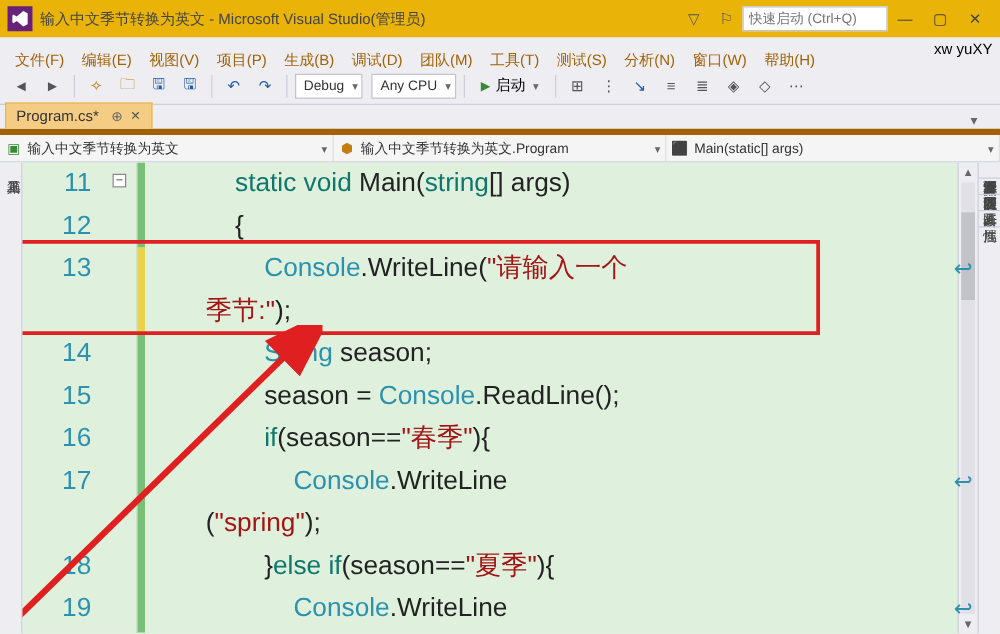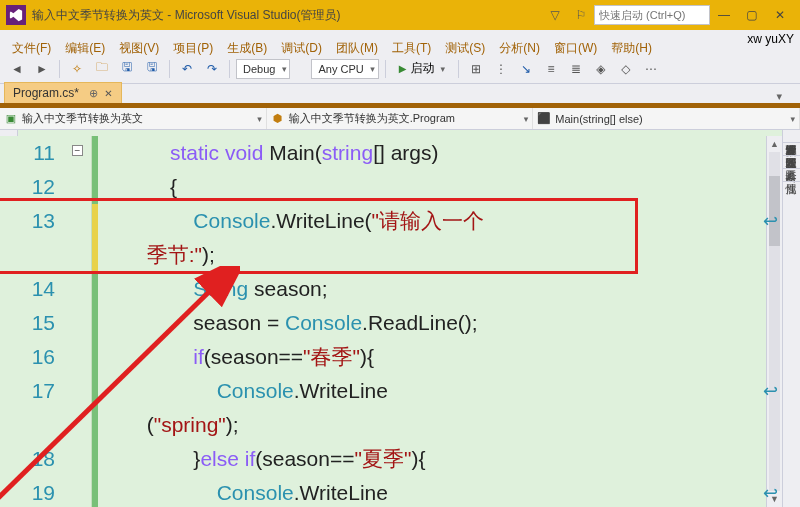--- a/index.html
+++ b/index.html
@@ -29,38 +29,38 @@
 .doctab { background: #f5cc84; padding: 3px 8px; font-size: 12px; color: #333; display: flex; align-items: center; gap: 6px; border: 1px solid #e5b75a; border-bottom: none; }
 .doctab .x { font-size: 10px; color: #555; }
 .tabstrip .pin { margin-left: 4px; color: #666; font-size: 11px; }
 .tabstrip .right { margin-left: auto; margin-right: 18px; color: #666; font-size: 11px; }
 
 .navbar { height: 22px; background: #f5f5f5; border-bottom: 1px solid #cccedb; display: flex; }
 .navcombo { flex: 1; border-right: 1px solid #e0e0e0; padding: 0 4px; display: flex; align-items: center; font-size: 11px; color: #333; position: relative; }
 .navcombo .nicon { width: 14px; height: 14px; margin-right: 4px; display: inline-flex; align-items: center; justify-content: center; }
 .navcombo::after { content: "▾"; position: absolute; right: 4px; font-size: 9px; color: #666; }
 
-.editor-wrap { position: relative; height: calc(507px - 30px - 24px - 30px - 24px - 22px); display: flex; background: #dff1dc; flex-direction: column; }
+.editor-wrap { position: relative; height: calc(507px - 30px - 24px - 30px - 24px - 22px); display: flex; background: #dff1dc; }
 .left-rail { width: 18px; writing-mode: vertical-rl; background: #eeeef2; border-right: 1px solid #cccedb; font-size: 11px; padding-top: 6px; color: #444; text-align: left; }
 .right-rails { position: absolute; right: 0; top: 0; height: 100%; width: 18px; display: flex; flex-direction: column; background: #eeeef2; border-left: 1px solid #cccedb; }
 .rrail { writing-mode: vertical-rl; font-size: 11px; color: #444; padding: 6px 2px; border-bottom: 1px solid #cccedb; }
 
 .editor { flex: 1; position: relative; overflow: hidden; font-family: Consolas, "Courier New", monospace; font-size: 21px; }
 .gutter { position: absolute; left: 0; top: 0; width: 92px; background: #dff1dc; border-right: 1px solid #c5dec0; text-align: right; padding-right: 36px; }
 .gutter .ln { height: 34px; line-height: 34px; color: #2b91af; font-size: 21px; }
 .gutter .ln.double { height: 68px; }
 .changebar { position: absolute; left: 92px; top: 0; width: 6px; }
 .changebar .seg { position: absolute; left: 0; width: 6px; }
 .seg.green { background: #78c078; }
 .seg.yellow { background: #e8d24a; }
 .outline-toggle { position: absolute; left: 72px; top: 9px; width: 11px; height: 11px; border: 1px solid #888; background: #fff; font-size: 10px; line-height: 9px; text-align: center; color: #444; }
 
 .code { position: absolute; left: 100px; top: 0; right: 18px; }
 .line { height: 34px; line-height: 34px; white-space: pre; }
-.kw { color: #8b5cf6; }
+.kw { color: #0f766e; }
 .type { color: #2b91af; }
 .str { color: #a31515; }
 .txt { color: #222; }
 
 .red-box { position: absolute; border: 3px solid #e02020; pointer-events: none; }
 .red-arrow { position: absolute; pointer-events: none; }
 
 .scroll-v { position: absolute; right: 18px; top: 0; width: 16px; height: 100%; background: #eeeef2; border-left: 1px solid #cccedb; }
 .scroll-v .track { position: absolute; top: 16px; bottom: 16px; left: 2px; right: 2px; background: #e0e0e6; }
 .scroll-v .thumb { position: absolute; left: 2px; right: 2px; top: 40px; height: 70px; background: #c2c3c9; }
@@ -112,21 +112,21 @@
   <span class="tsep"></span>
   <span class="tbtn" style="color:#c27e10">✧</span>
   <span class="tbtn" style="color:#c27e10">🗀</span>
   <span class="tbtn" style="color:#1e5aa8">🖫</span>
   <span class="tbtn" style="color:#1e5aa8">🖫</span>
   <span class="tsep"></span>
   <span class="tbtn" style="color:#1e5aa8">↶</span>
   <span class="tbtn" style="color:#1e5aa8">↷</span>
   <span class="tsep"></span>
   <span class="tcombo">Debug</span>
-  <span class="tcombo" style="margin-left:18px;">Any CPU</span>
+  <span class="tcombo" style="margin-left:4px;">Any CPU</span>
   <span class="tsep"></span>
   <span class="run-btn">
     <span class="tri">▶</span>
     <span>启动</span>
     <span style="font-size:9px;color:#666;margin-left:2px;">▾</span>
   </span>
   <span class="tsep"></span>
   <span class="tbtn">⊞</span>
   <span class="tbtn">⋮</span>
   <span class="tbtn" style="color:#1e5aa8">↘</span>
@@ -150,21 +150,21 @@
   <div class="navcombo">
     <span class="nicon" style="color:#388a34">▣</span>
     <span>输入中文季节转换为英文</span>
   </div>
   <div class="navcombo">
     <span class="nicon" style="color:#c27e10">⬢</span>
     <span>输入中文季节转换为英文.Program</span>
   </div>
   <div class="navcombo">
     <span class="nicon" style="color:#68217a">⬛</span>
-    <span>Main(string[] else)</span>
+    <span>Main(static[] args)</span>
   </div>
 </div>
 
 <div class="editor-wrap">
   <div class="left-rail">工具箱</div>
 
   <div class="editor">
     <div class="gutter" id="gutter">
         <div class="ln">11</div>
         <div class="ln">12</div>

